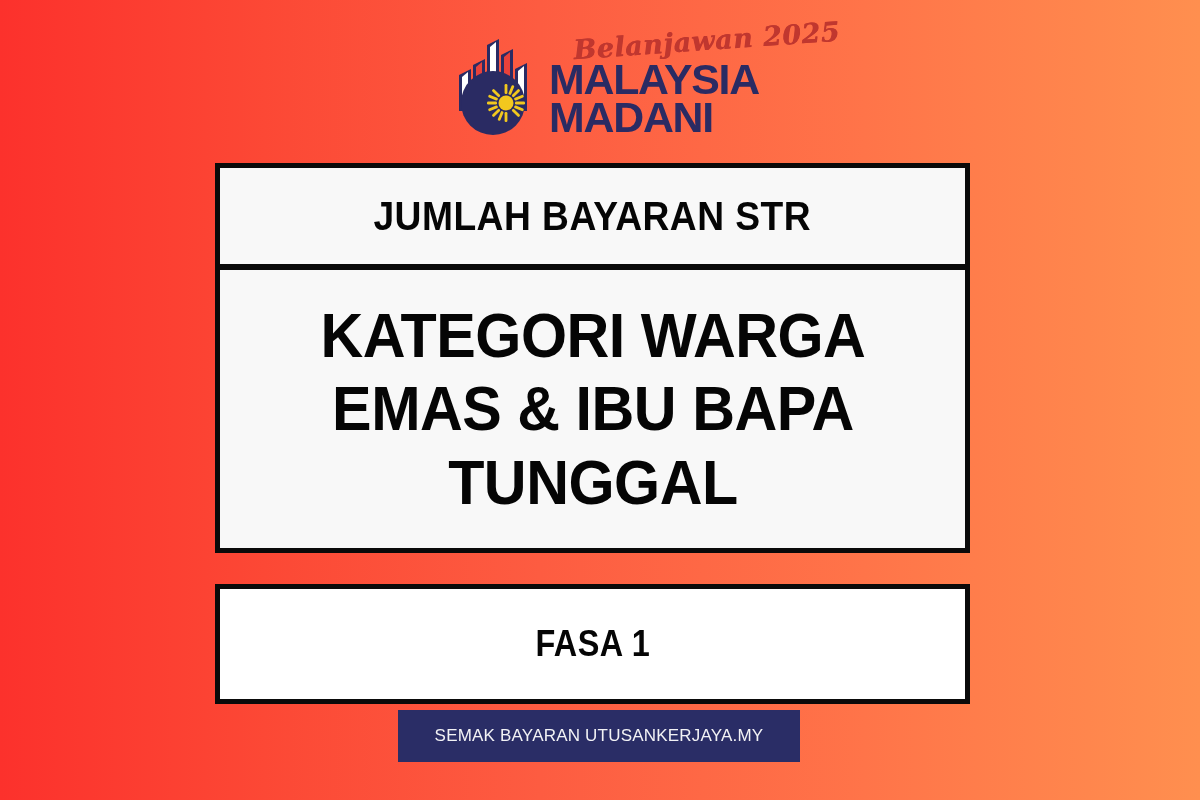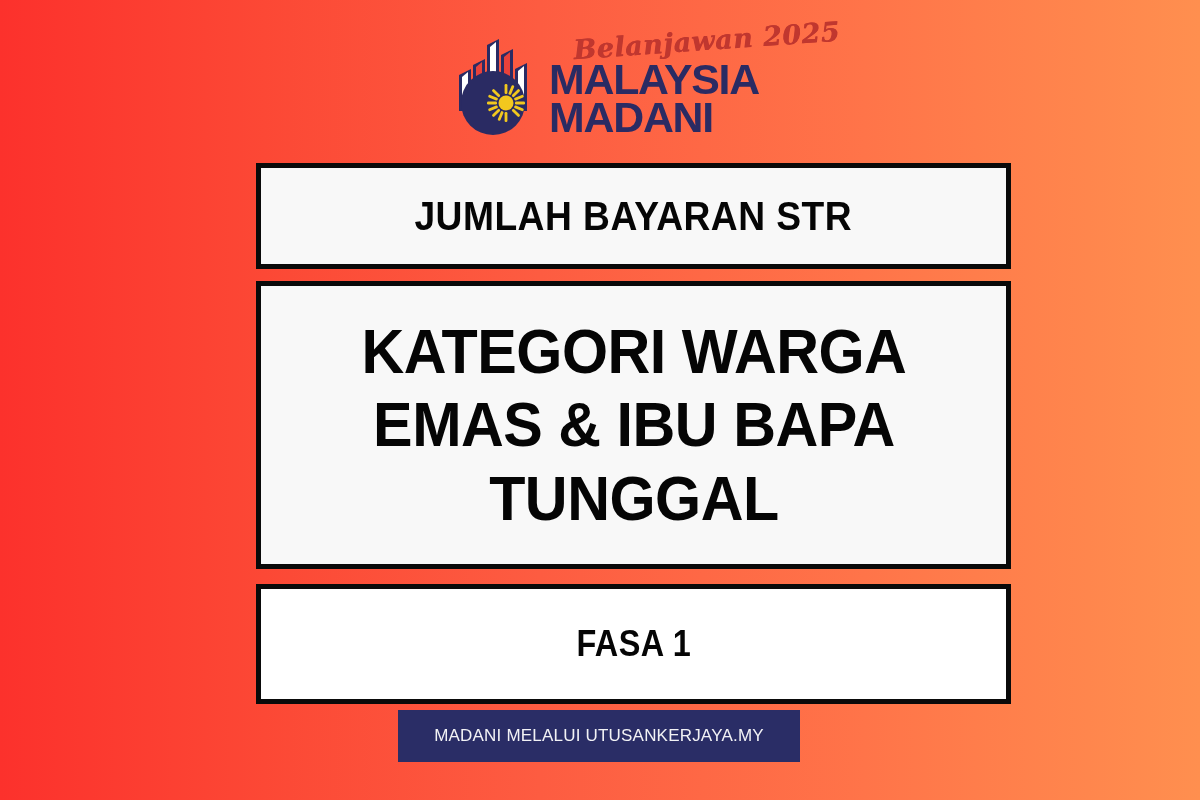--- a/index.html
+++ b/index.html
@@ -95,28 +95,27 @@
     position: absolute;
     left: 215px;
     width: 755px;
     border: 5px solid #0a0a0a;
     background: #f8f8f8;
     box-sizing: border-box;
     display: flex;
     align-items: center;
     justify-content: center;
     text-align: center;
-    margin-left: 41px;
   }
   .card-title-bar {
     top: 163px;
     height: 106px;
   }
   .card-main {
-    top: 281px;
+    top: 265px;
     height: 288px;
   }
   .card-phase {
     top: 584px;
     height: 120px;
     background: #ffffff;
   }
 
   .title-text {
     font-family: "Liberation Sans Narrow", "Liberation Sans", sans-serif;
@@ -244,16 +243,16 @@
       <div>EMAS &amp; IBU BAPA</div>
       <div>TUNGGAL</div>
     </div>
   </div>
 
   <div class="card card-phase">
     <span class="phase-text">FASA 1</span>
   </div>
 
   <div class="footer-banner">
-    <span class="footer-text">MADANI MELALUI UTUSANKERJAYA.MY</span>
+    <span class="footer-text">SEMAK BAYARAN UTUSANKERJAYA.MY</span>
   </div>
 
 </div>
 
 </body></html>

